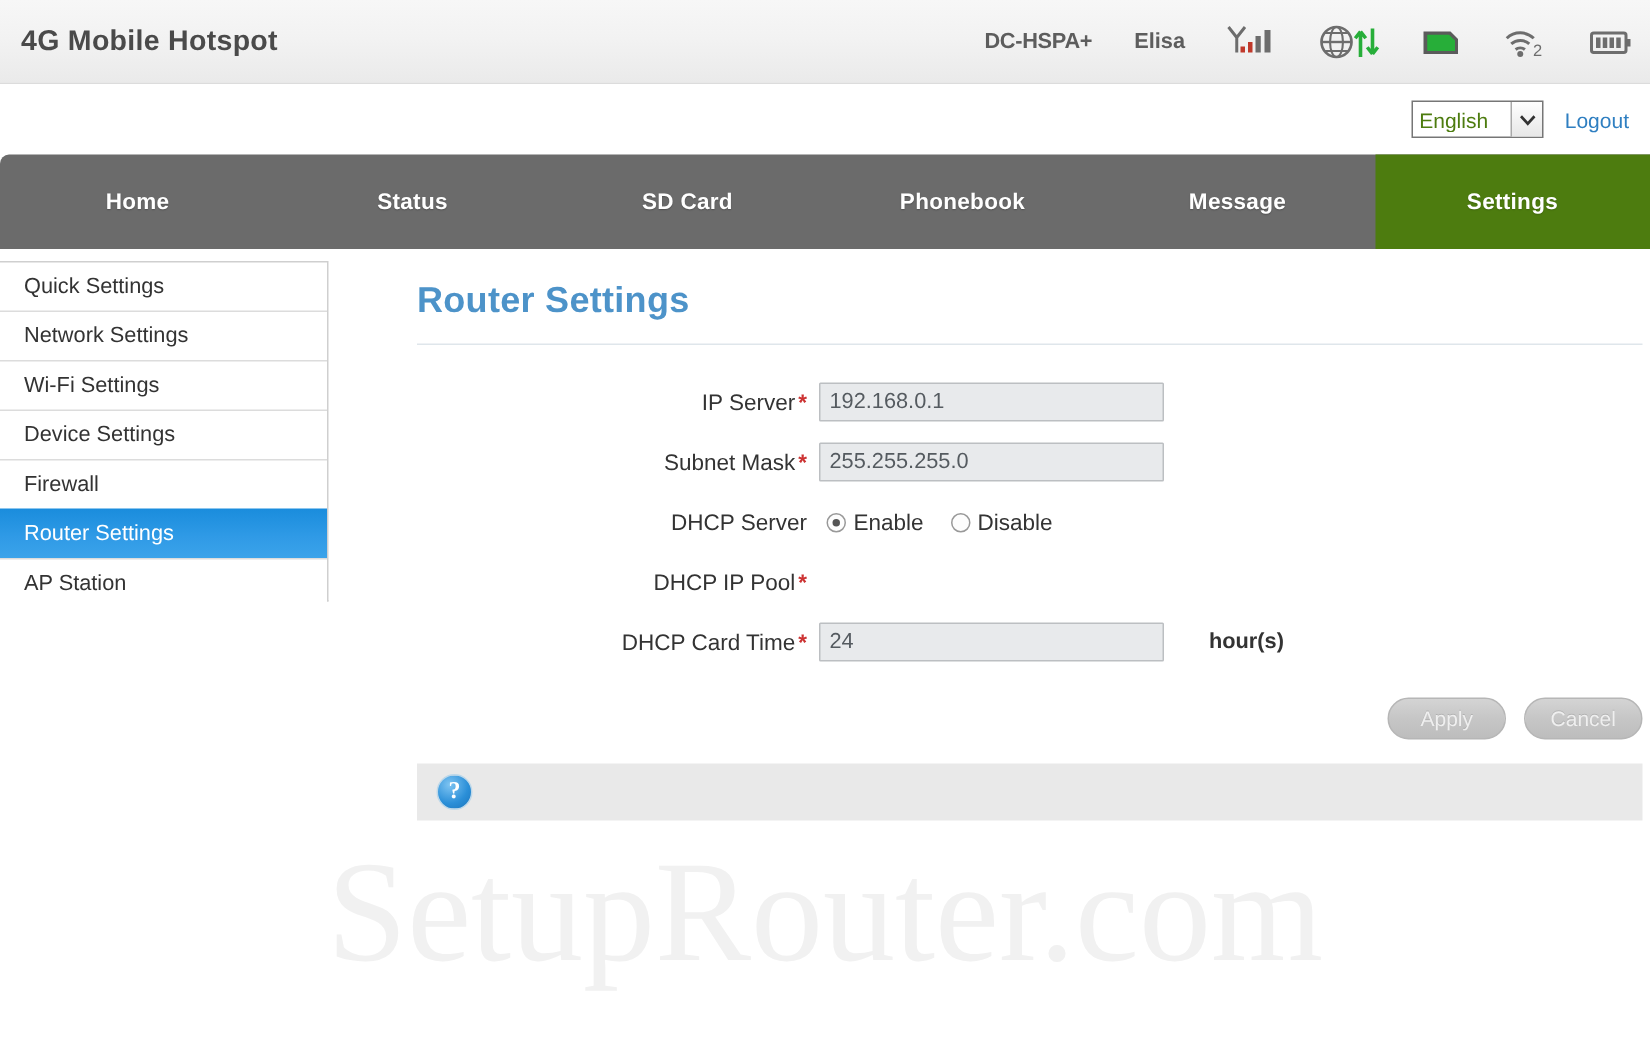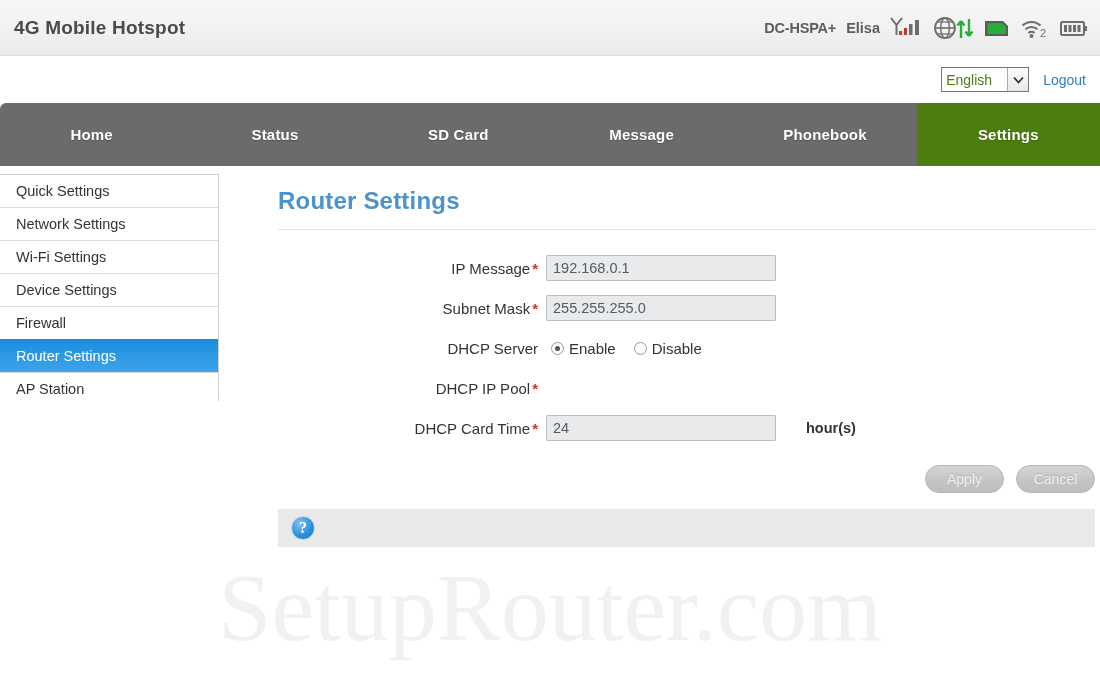--- a/index.html
+++ b/index.html
@@ -43,21 +43,21 @@
     font-size: 19px;
     font-weight: bold;
     color: #4a4a4a;
     letter-spacing: 0.2px;
   }
   .status-icons {
     margin-left: auto;
     margin-right: 12px;
     display: flex;
     align-items: center;
-    gap: 10px;
+    gap: 28px;
   }
   .net-type {
     font-size: 14.5px;
     font-weight: bold;
     color: #5d5d5d;
     letter-spacing: -0.2px;
   }
   .carrier { font-size: 14.5px; font-weight: bold; color: #5d5d5d; }
   .ic { display: block; }
 
@@ -342,22 +342,22 @@
           </svg>
       </span>
     </span>
     <a class="logout">Logout</a>
   </div>
 
   <div class="nav">
     <div class="nav-item">Home</div>
     <div class="nav-item">Status</div>
     <div class="nav-item">SD Card</div>
+    <div class="nav-item">Phonebook</div>
     <div class="nav-item">Message</div>
-    <div class="nav-item">Phonebook</div>
     <div class="nav-item active">Settings</div>
   </div>
 
   <div class="body-area">
 
     <div class="sidebar">
       <div class="side-item">Quick Settings</div>
       <div class="side-item">Network Settings</div>
       <div class="side-item">Wi-Fi Settings</div>
       <div class="side-item">Device Settings</div>
@@ -367,21 +367,21 @@
     </div>
 
     <div class="main">
       <div class="page-title">Router Settings</div>
       <div class="title-rule"></div>
 
       <div class="form">
 
         <div class="frow">
           <div class="flabel">
-            <span>IP Message</span><span class="req">*</span>
+            <span>IP Server</span><span class="req">*</span>
           </div>
           <div class="fctrl">
             <input class="txt" type="text" value="192.168.0.1" style="">
           </div>
         </div>
 
         <div class="frow">
           <div class="flabel">
             <span>Subnet Mask</span><span class="req">*</span>
           </div>

